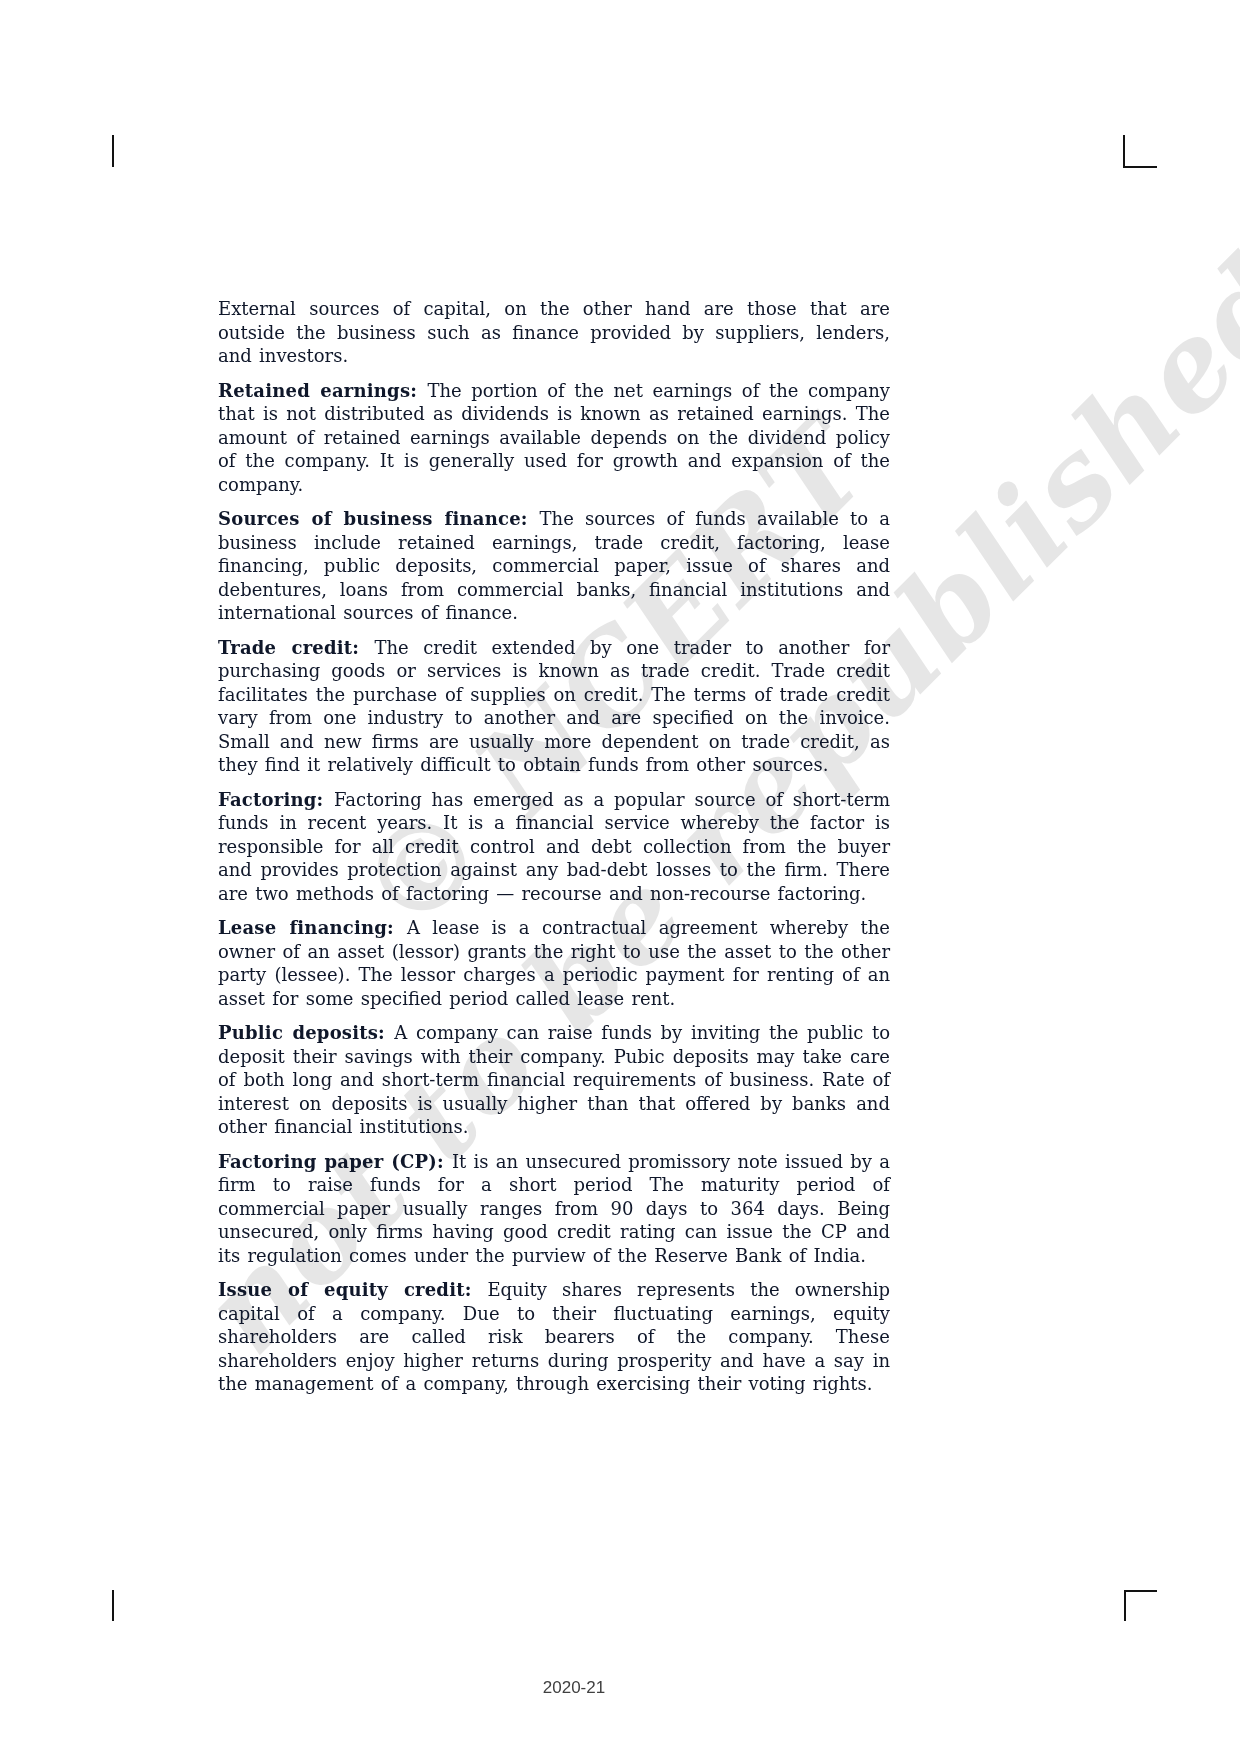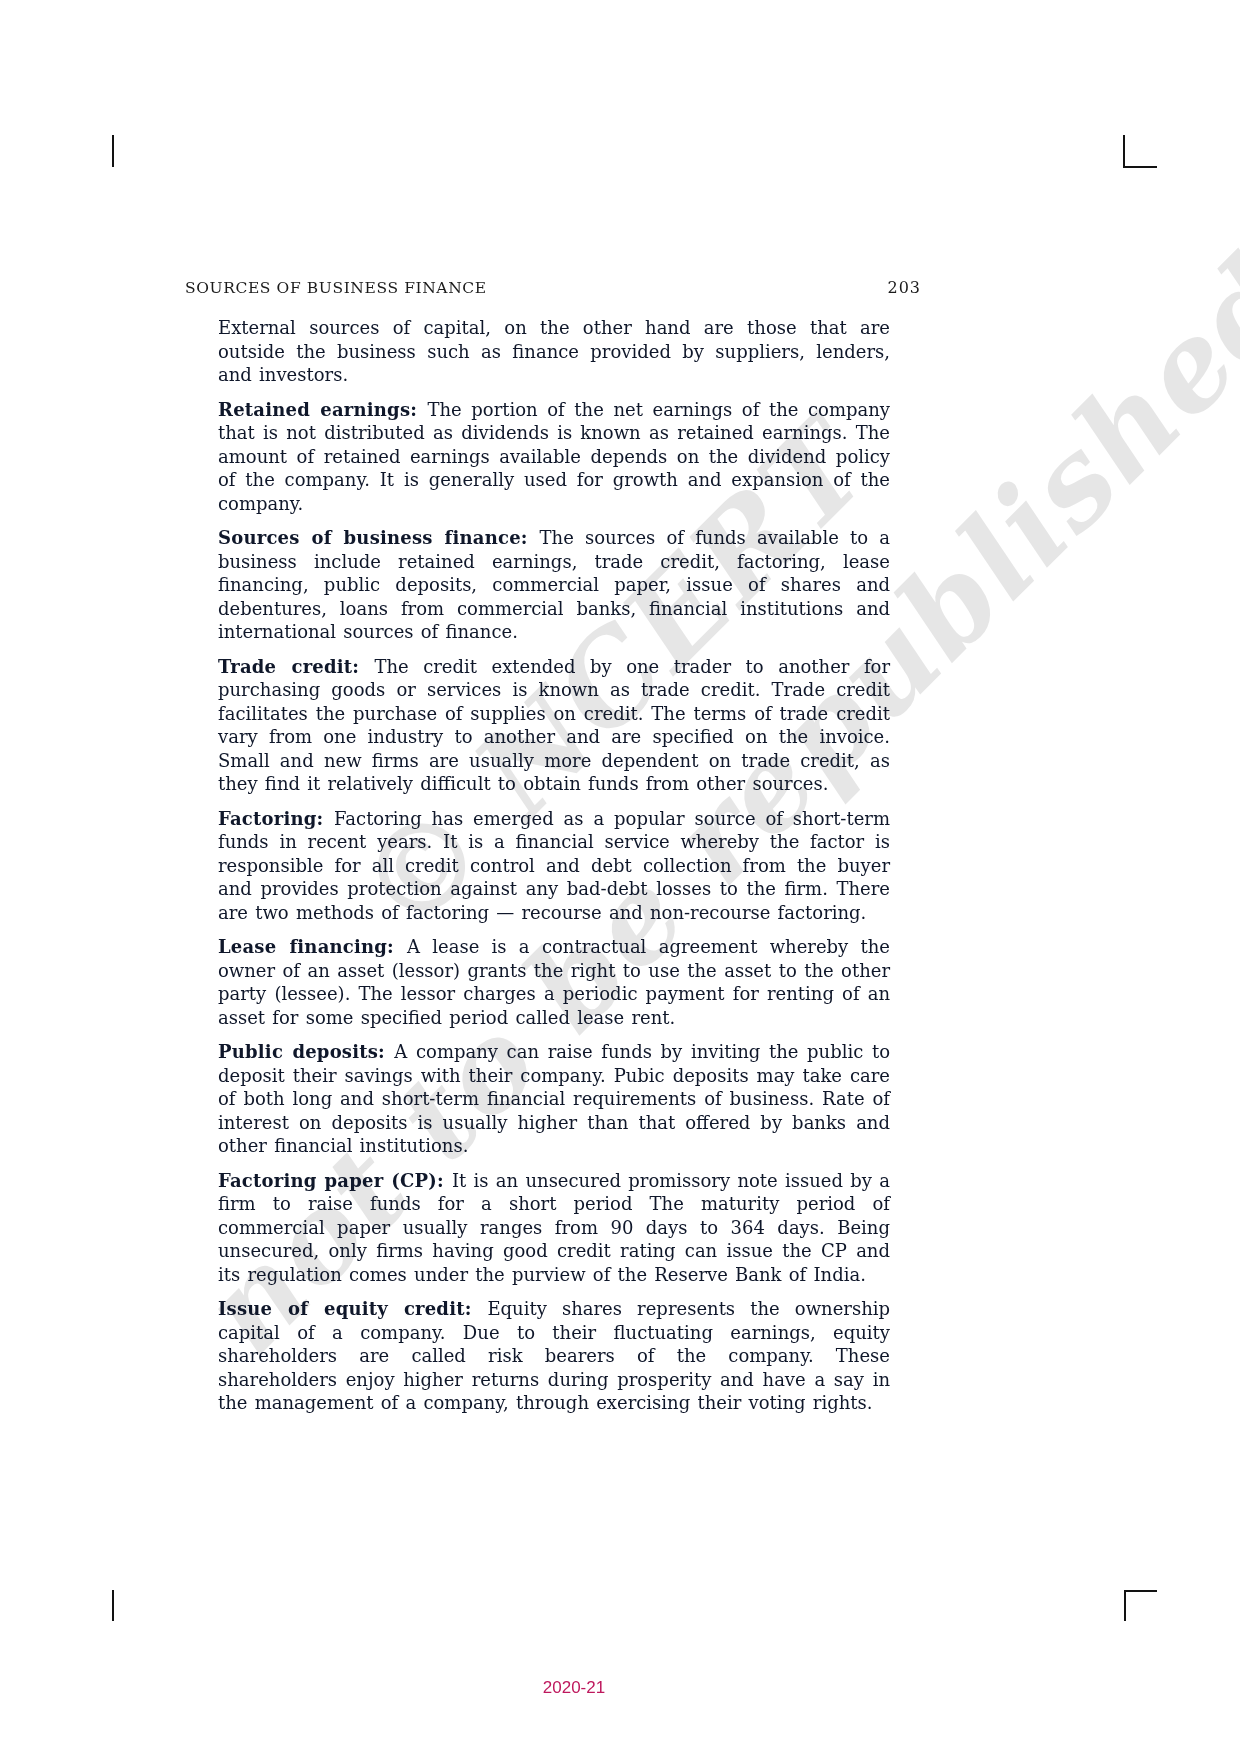--- a/index.html
+++ b/index.html
@@ -75,43 +75,39 @@
 
   
   .footer {
     position: absolute;
     left: 0;
     top: 1678px;
     width: 1148px;
     text-align: center;
     font-family: "Liberation Sans", "DejaVu Sans", sans-serif;
     font-size: 17px;
-    color: #be185d;
+    color: #404040;
     z-index: 1;
   }
 </style>
 </head>
 <body>
 
 <div class="mark" id="crop-tl"></div>
 <div class="mark" id="crop-tr-v"></div>
 <div class="mark" id="crop-tr-h"></div>
 <div class="mark" id="crop-bl"></div>
 <div class="mark" id="crop-br-h"></div>
 <div class="mark" id="crop-br-v"></div>
 
 <div class="wm" id="wm-line1">© NCERT</div>
 <div class="wm" id="wm-line2">not to be republished</div>
 
 <div class="content">
 
-  <div class="running-head">
-    <span>SOURCES OF BUSINESS FINANCE</span>
-    <span class="folio">203</span>
-  </div>
 
   <div class="body-text">
     <p>
       <span class="lead"></span>
       <span>External sources of capital, on the other hand are those that are outside the business such as finance provided by suppliers, lenders, and investors.</span>
     </p>
     <p>
       <span class="lead">Retained earnings:</span>
       <span>The portion of the net earnings of the company that is not distributed as dividends is known as retained earnings. The amount of retained earnings available depends on the dividend policy of the company. It is generally used for growth and expansion of the company.</span>
     </p>

